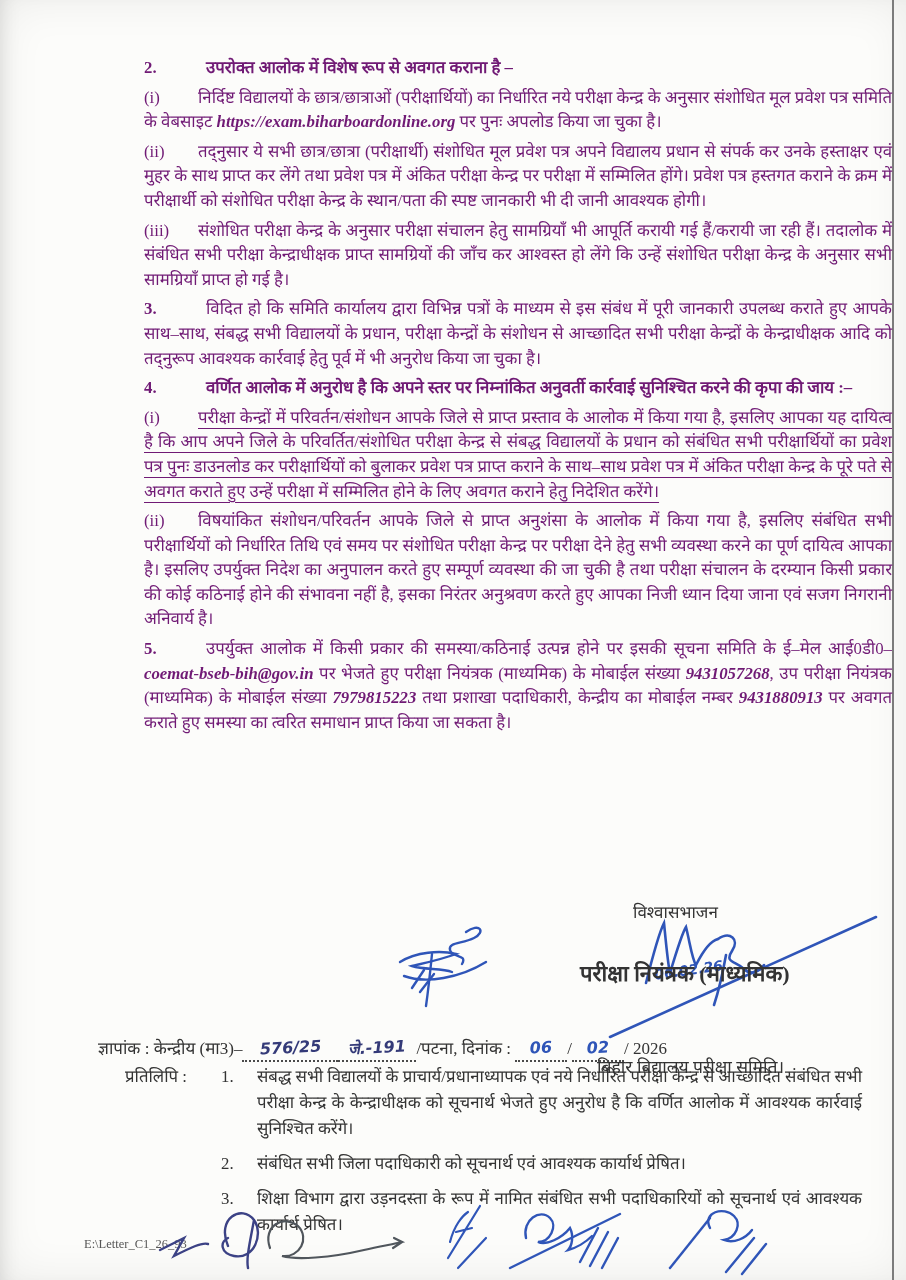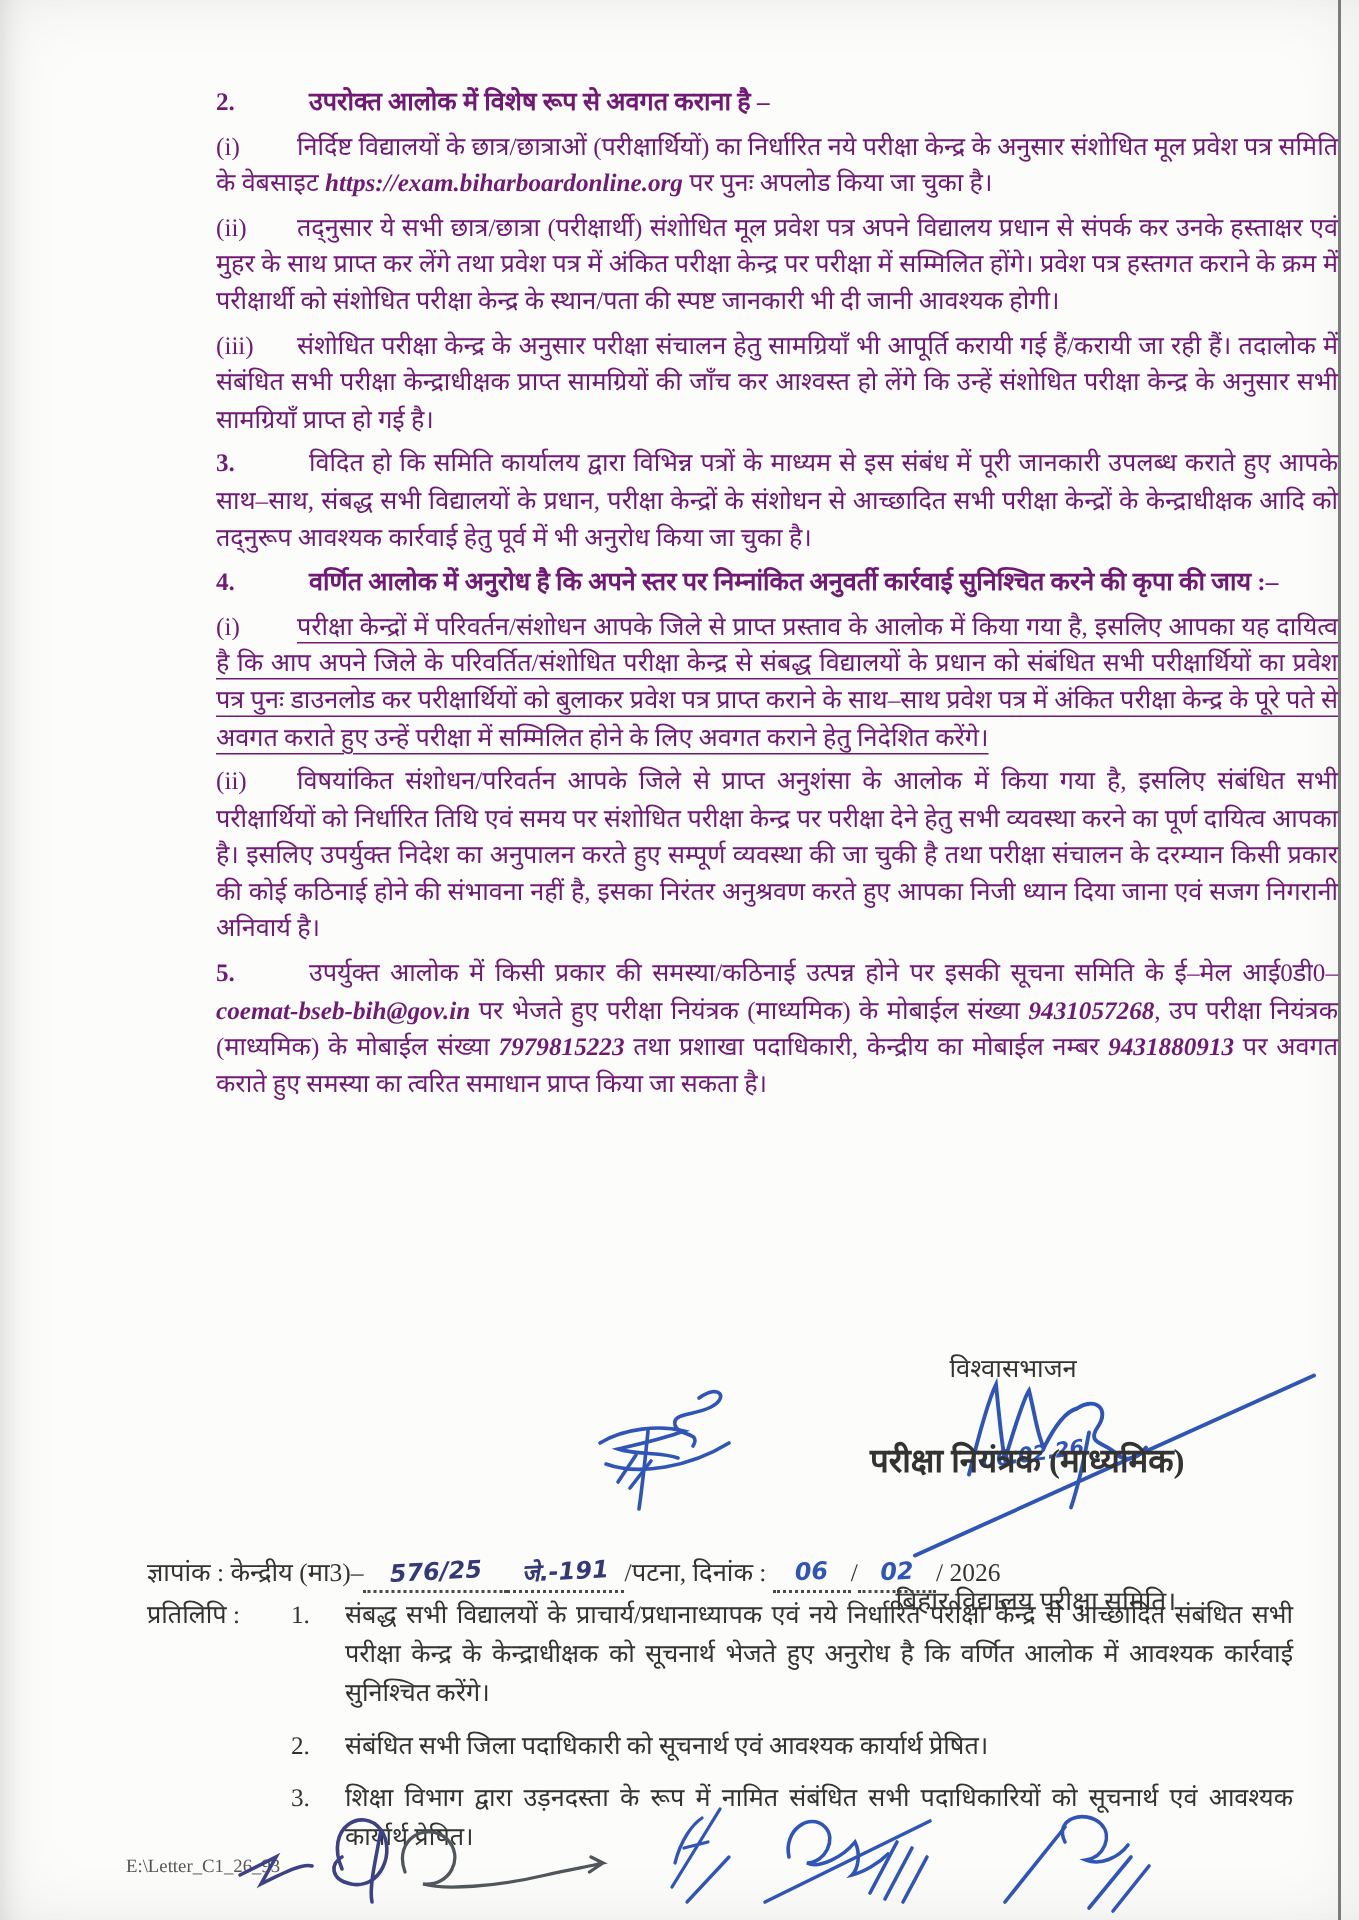--- a/index.html
+++ b/index.html
@@ -31,21 +31,21 @@
     transform:rotate(-3deg) translateY(-3px);font-size:16px;
   }
   .hand.blue{color:#2f55b8;}
   .sig-date{left:654px;top:962px;font-family:"DejaVu Sans",sans-serif;font-style:italic;font-weight:bold;
     color:#2f55b8;font-size:14px;transform:rotate(-8deg);}
   .memo-line{left:98px;top:1036px;width:762px;font-size:17px;line-height:26px;white-space:nowrap;}
   .dotted{display:inline-block;border-bottom:2px dotted #4a4a4a;text-align:center;height:22px;vertical-align:bottom;}
   .d1{width:96px;} .d2{width:78px;} .d3{width:52px;} .d4{width:52px;}
   .copies{left:98px;top:1064px;width:764px;font-size:16.8px;line-height:26px;text-align:justify;}
   .copy-row{display:flex;margin-bottom:9px;}
-  .copy-label{width:96px;flex:none;}
+  .copy-label{width:96px;flex:none;margin-left:27px;}
   .copy-num{width:36px;flex:none;}
   .copy-text{flex:1;}
   .file-ref{left:84px;top:1237px;font-size:12.5px;color:#555;font-family:"Liberation Serif",serif;}
   svg{display:block;}
 </style>
 </head>
 <body>
 
 <div class="page">
   <div class="scanline"></div>

